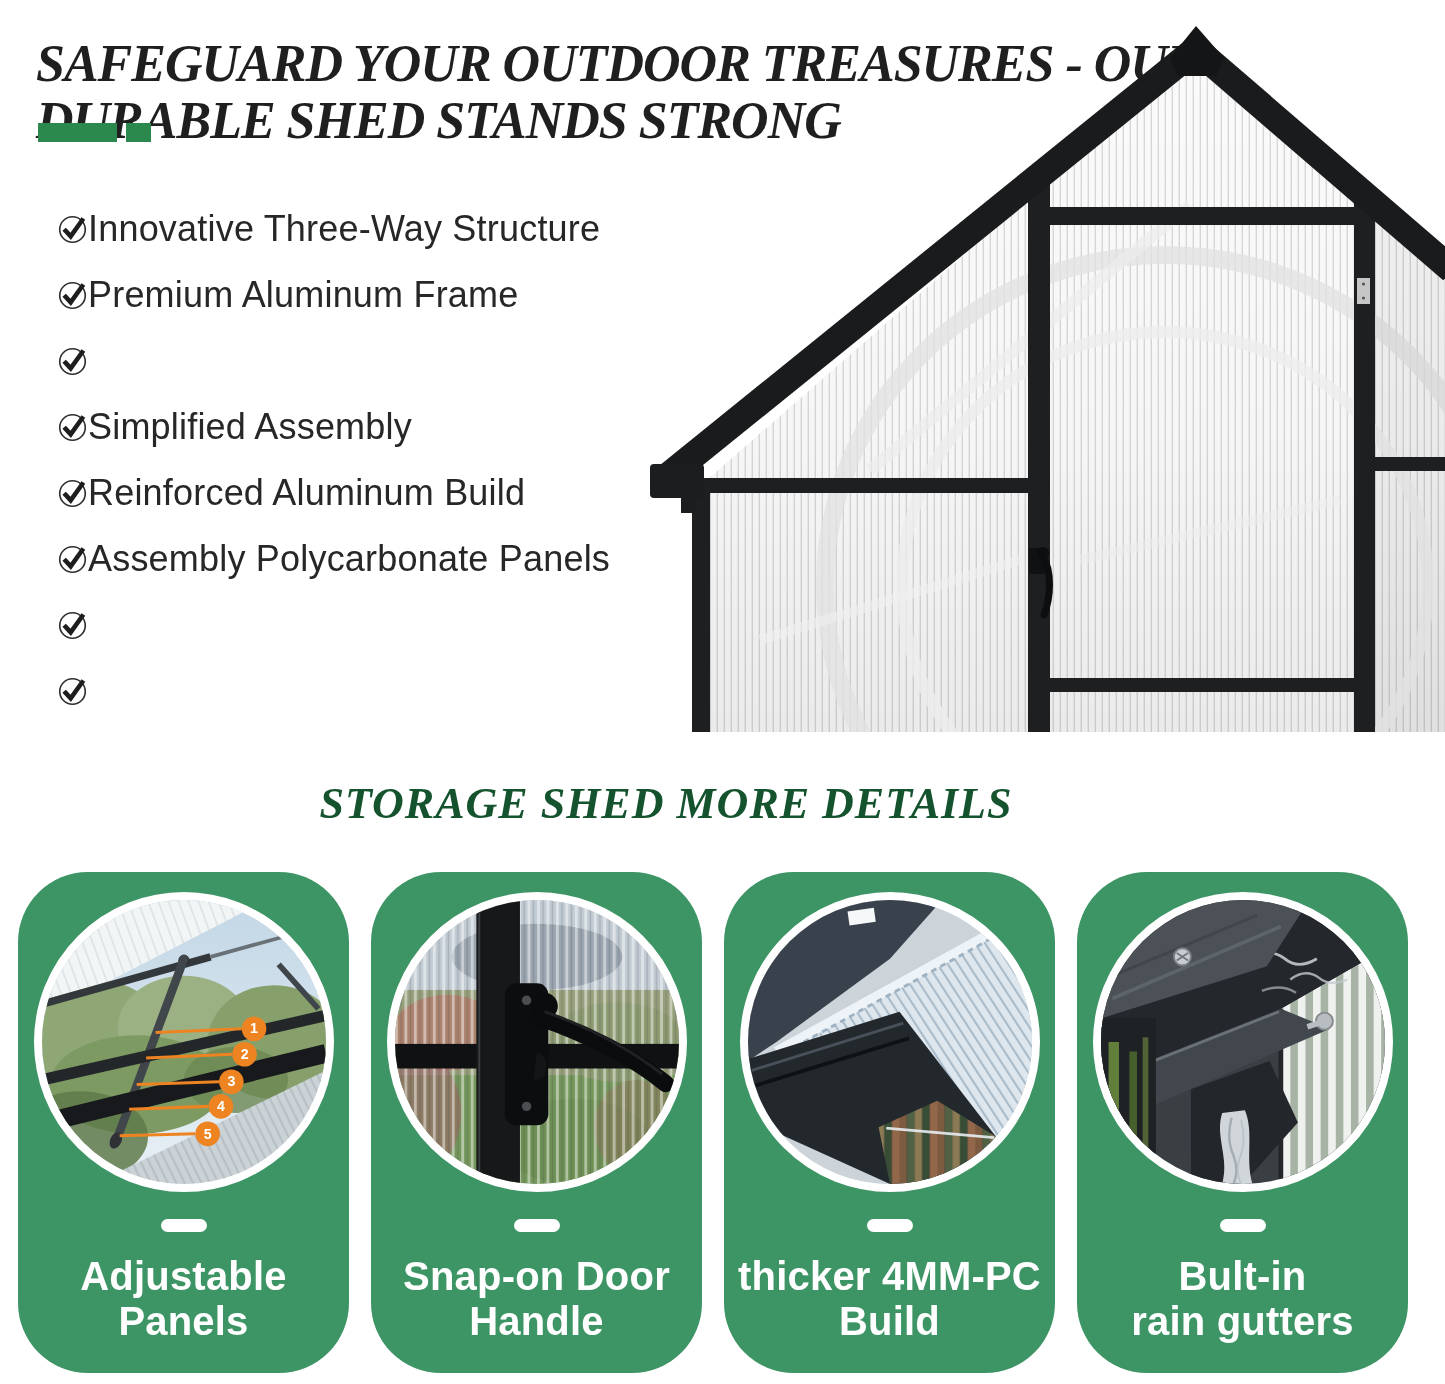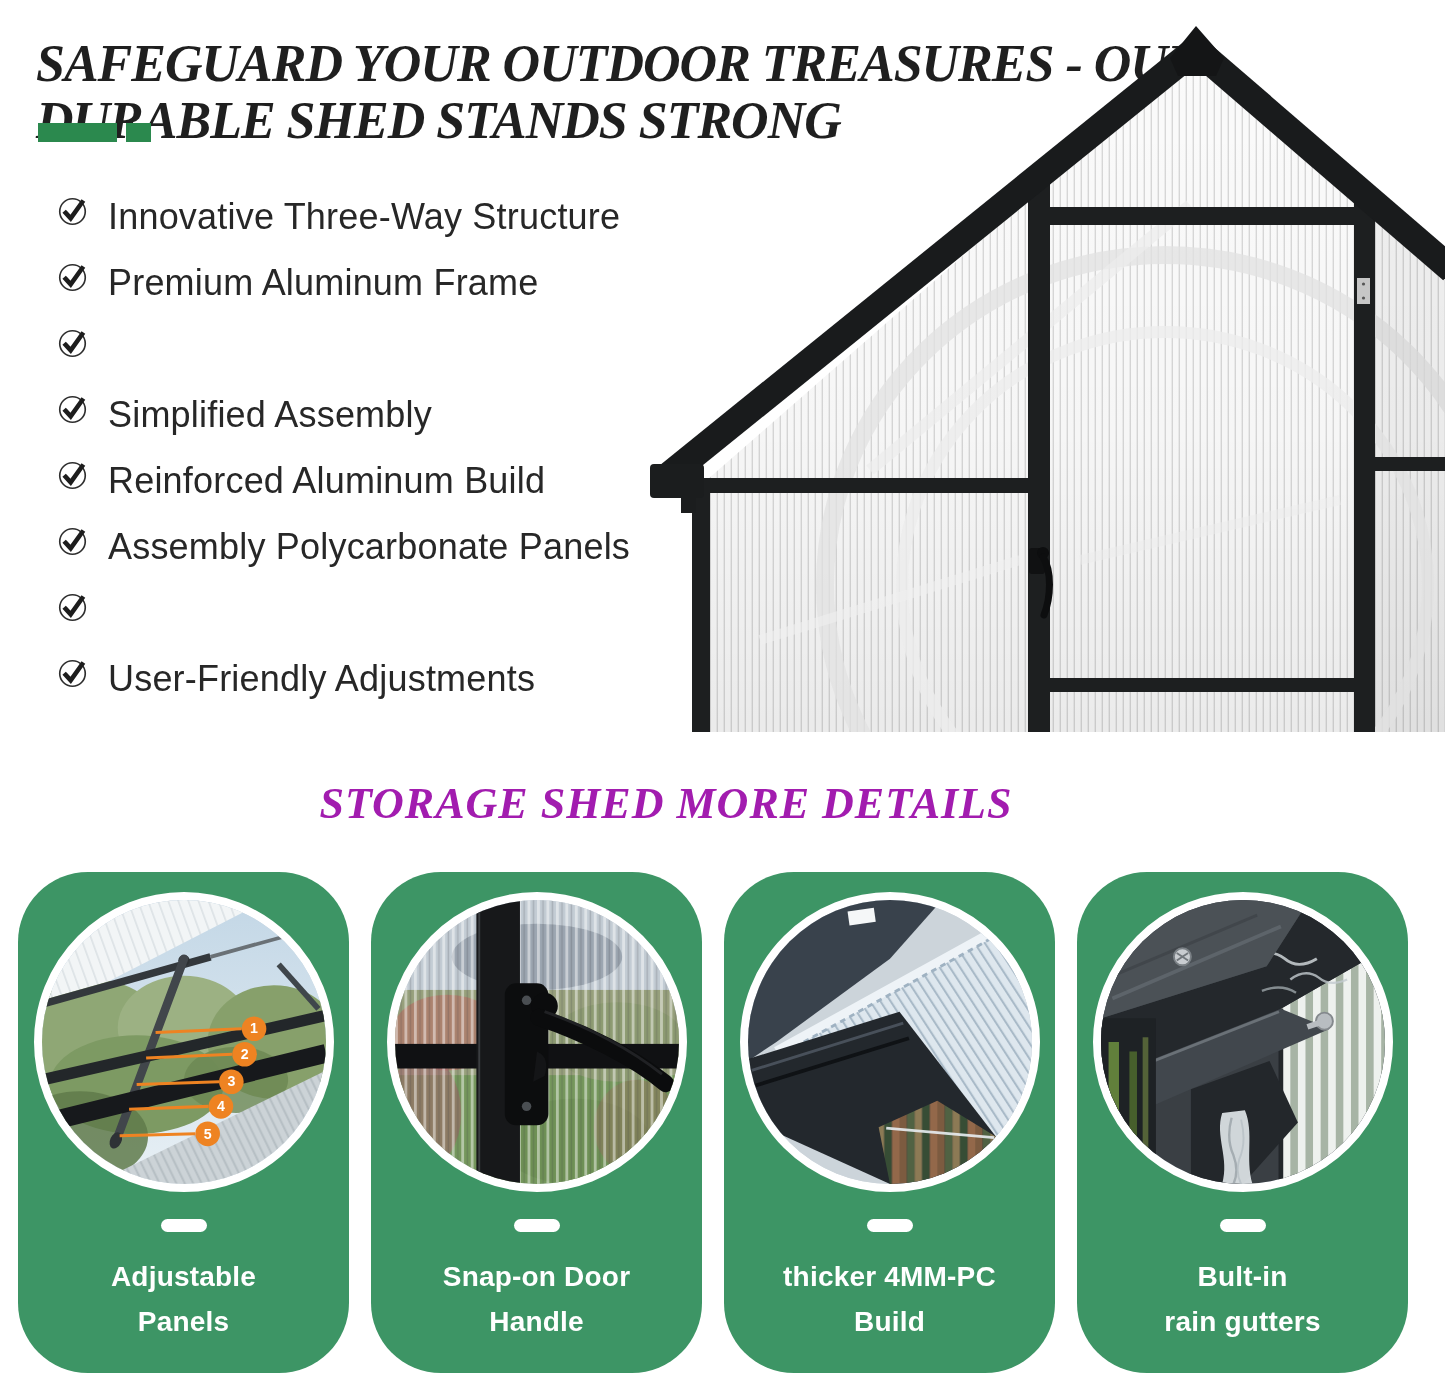--- a/index.html
+++ b/index.html
@@ -9,39 +9,39 @@
   .title{position:absolute;left:36px;top:0px;width:1200px;
          font-family:"Liberation Serif","DejaVu Serif",serif;
          font-style:italic;font-weight:700;font-size:52px;line-height:57px;
          color:#1f1f1f;letter-spacing:-1px;}
   .title span{display:block;}
   .accent-dashes{position:absolute;left:38px;top:123px;display:flex;gap:9px;}
   .dash-long{width:79px;height:19px;background:#2b894e;}
   .dash-short{width:25px;height:19px;background:#2b894e;}
   
   .features{position:absolute;left:57px;top:196px;list-style:none;margin:0;padding:0;}
-  .feature{display:flex;height:66px;gap:20px;}
+  .feature{display:flex;align-items:center;height:66px;}
   .chk{width:31px;height:31px;flex:0 0 31px;}
   .feature-label{font-size:36px;color:#272727;letter-spacing:0.2px;white-space:nowrap;}
   
   .shed{position:absolute;left:648px;top:22px;width:797px;height:740px;}
   
   .details-heading{position:absolute;left:0;top:778px;width:1332px;text-align:center;
          font-family:"Liberation Serif","DejaVu Serif",serif;
-         font-style:italic;font-weight:700;font-size:44px;color:#a21caf;letter-spacing:1px;}
+         font-style:italic;font-weight:700;font-size:44px;color:#14532d;letter-spacing:1px;}
   
   .cards{position:absolute;left:18px;top:872px;display:flex;gap:22px;}
   .card{width:331px;height:501px;border-radius:70px;background:#3d9565;
         display:flex;flex-direction:column;align-items:center;}
   .photo-ring{margin-top:20px;width:284px;height:284px;border-radius:50%;
         border:8px solid #ffffff;overflow:hidden;background:#cfd8df;}
   .photo-ring svg{display:block;width:100%;height:100%;}
   .card-dash{margin-top:27px;width:46px;height:13px;border-radius:7px;background:#ffffff;}
   .card-label{margin-top:22px;text-align:center;color:#ffffff;font-weight:700;
-        font-size:28px;line-height:45px;letter-spacing:0.2px;}
+        font-size:40px;line-height:45px;letter-spacing:0.2px;}
   .card-label span{display:block;}
   .hidden-defs{position:absolute;width:0;height:0;overflow:hidden;}
 </style>
 </head>
 <body>
 
 <div class="page">
 
   <svg class="hidden-defs" aria-hidden="true">
     <symbol id="sym-check" viewBox="0 0 34 34">
@@ -97,21 +97,20 @@
       </li>
     <li class="feature">
       <svg class="chk" viewBox="0 0 34 34">
           <use href="#sym-check"></use>
         </svg>
       </li>
     <li class="feature">
       <svg class="chk" viewBox="0 0 34 34">
           <use href="#sym-check"></use>
         </svg>
-      <span class="feature-label">User-Friendly Adjustments</span>
       </li>
   </ul>
 
   <svg class="shed" viewBox="648 22 797 740">
     <defs>
       <pattern id="fl" width="7" height="12" patternUnits="userSpaceOnUse">
         <rect width="7" height="12" fill="#fbfbfb"></rect>
         <rect x="2.6" width="1.4" height="12" fill="#d8d8d8"></rect>
       </pattern>
       <linearGradient id="shadeg" x1="0" y1="0" x2="0" y2="1">

